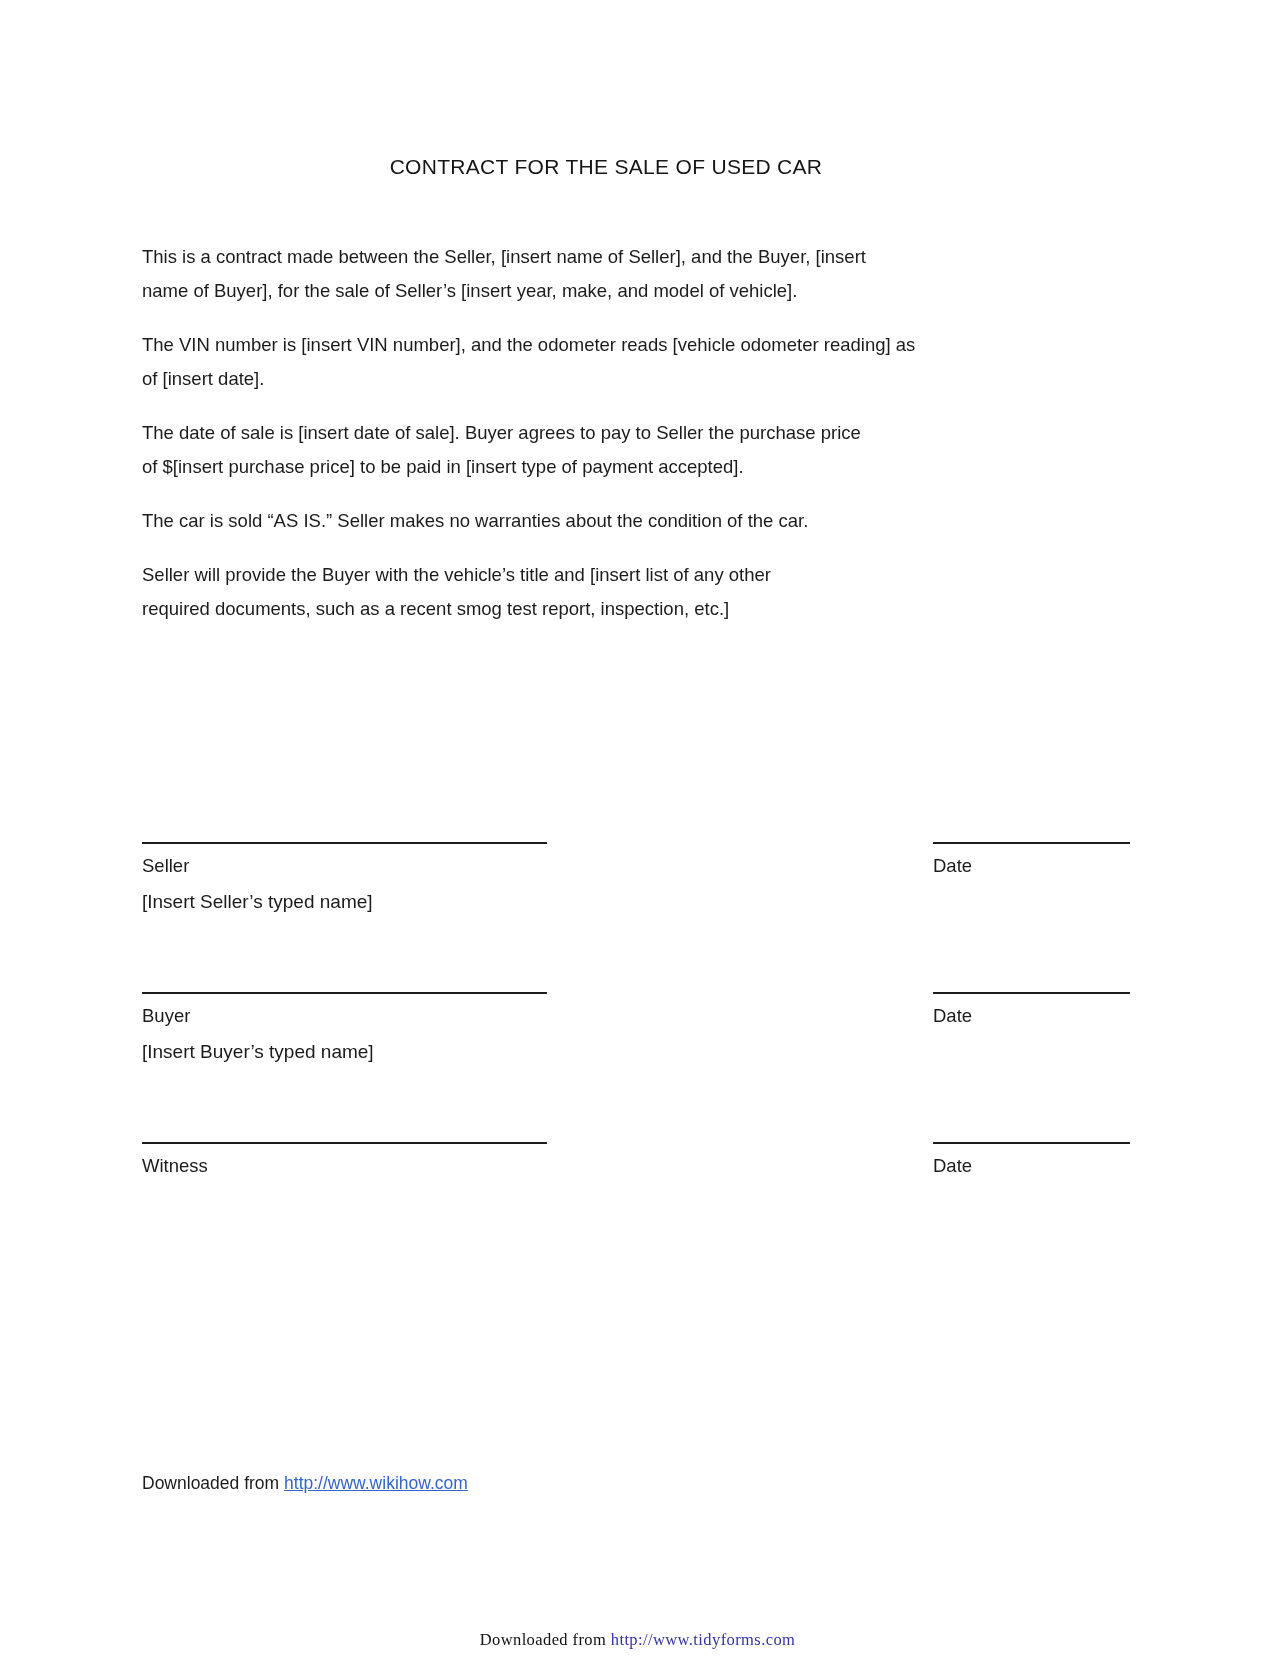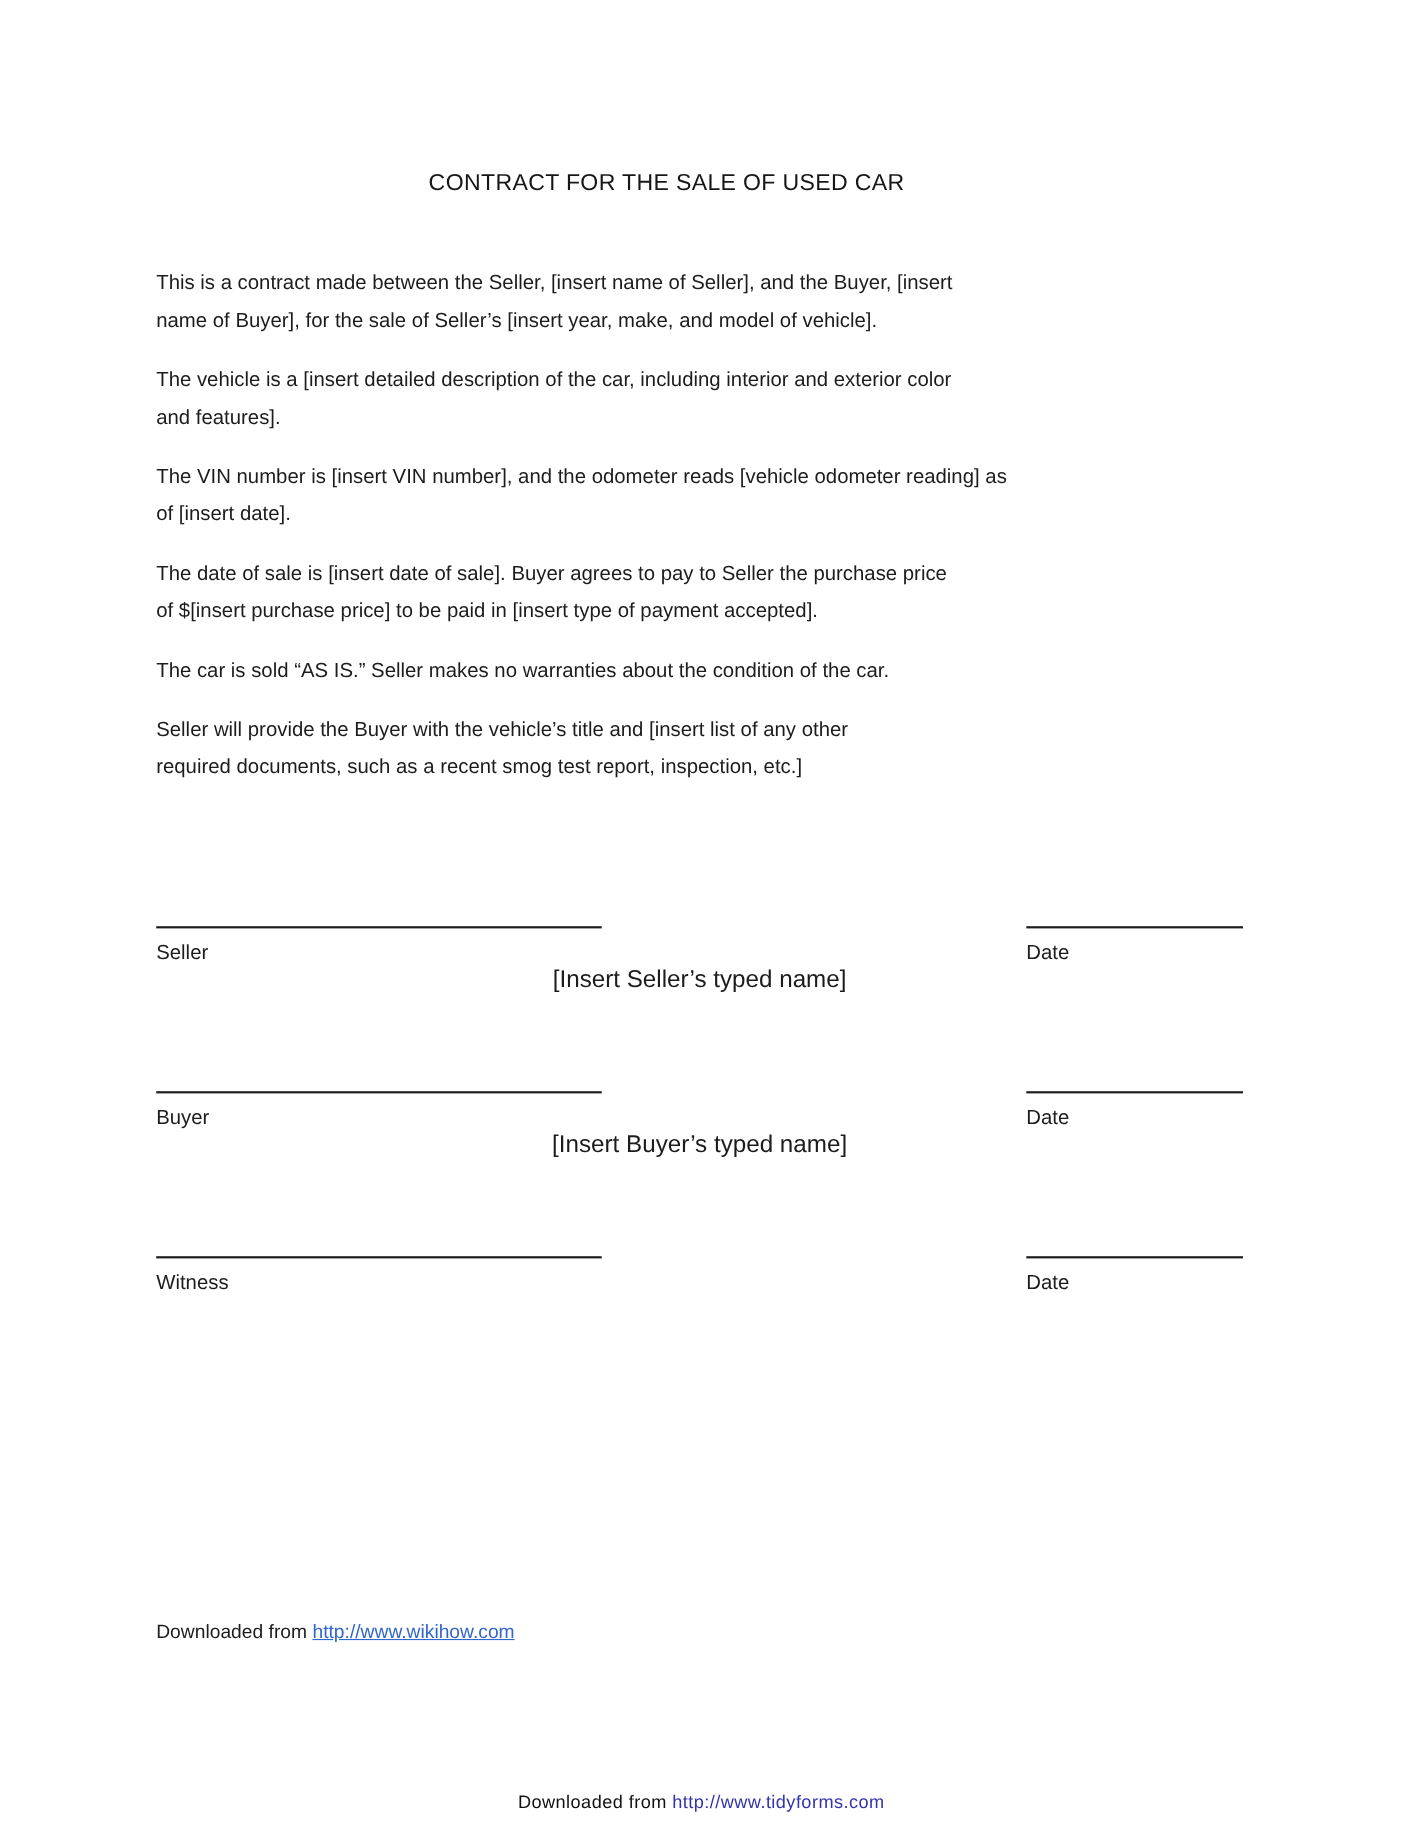--- a/index.html
+++ b/index.html
@@ -65,65 +65,62 @@
     display: flex;
     justify-content: space-between;
     margin-top: 10px;
     font-size: 18.5px;
     line-height: 24px;
   }
   .date-label {
     width: 197px;
   }
   .typed-name {
-    margin-top: 0;
-    font-size: 22px;
+    margin-top: 12px;
+    font-size: 19px;
     line-height: 24px;
-    text-align: center;
   }
   .source-note {
     position: absolute;
     left: 142px;
     top: 1473px;
     font-size: 17.5px;
   }
   .source-note a {
     color: #3366cc;
     text-decoration: underline;
     cursor: pointer;
   }
   .footer-note {
     position: absolute;
     left: 0;
     top: 1630px;
     width: 1275px;
     text-align: center;
-    font-family: Liberation Sans, sans-serif;
+    font-family: Liberation Serif, serif;
     font-size: 16.5px;
     letter-spacing: 0.4px;
     color: #111111;
   }
   .footer-note a {
     color: #3333aa;
     text-decoration: none;
     cursor: pointer;
   }
 </style>
 </head>
 <body>
 
 <div class="doc">
 
   <div class="title">CONTRACT FOR THE SALE OF USED CAR</div>
 
   <div class="body-text">
     <p>This is a contract made between the Seller, [insert name of Seller], and the Buyer, [insert
 name of Buyer], for the sale of Seller’s [insert year, make, and model of vehicle].</p>
-    <p>The vehicle is a [insert detailed description of the car, including interior and exterior color
-and features].</p>
     <p>The VIN number is [insert VIN number], and the odometer reads [vehicle odometer reading] as
 of [insert date].</p>
     <p>The date of sale is [insert date of sale]. Buyer agrees to pay to Seller the purchase price
 of $[insert purchase price] to be paid in [insert type of payment accepted].</p>
     <p>The car is sold “AS IS.” Seller makes no warranties about the condition of the car.</p>
     <p>Seller will provide the Buyer with the vehicle’s title and [insert list of any other
 required documents, such as a recent smog test report, inspection, etc.]</p>
   </div>
 
   <div class="sig-block b1">

